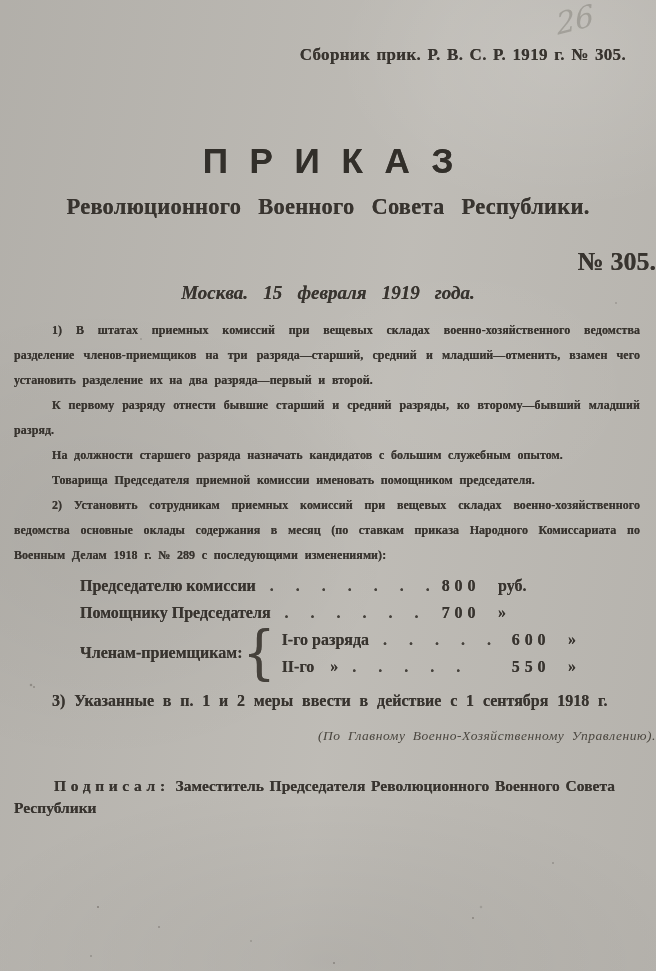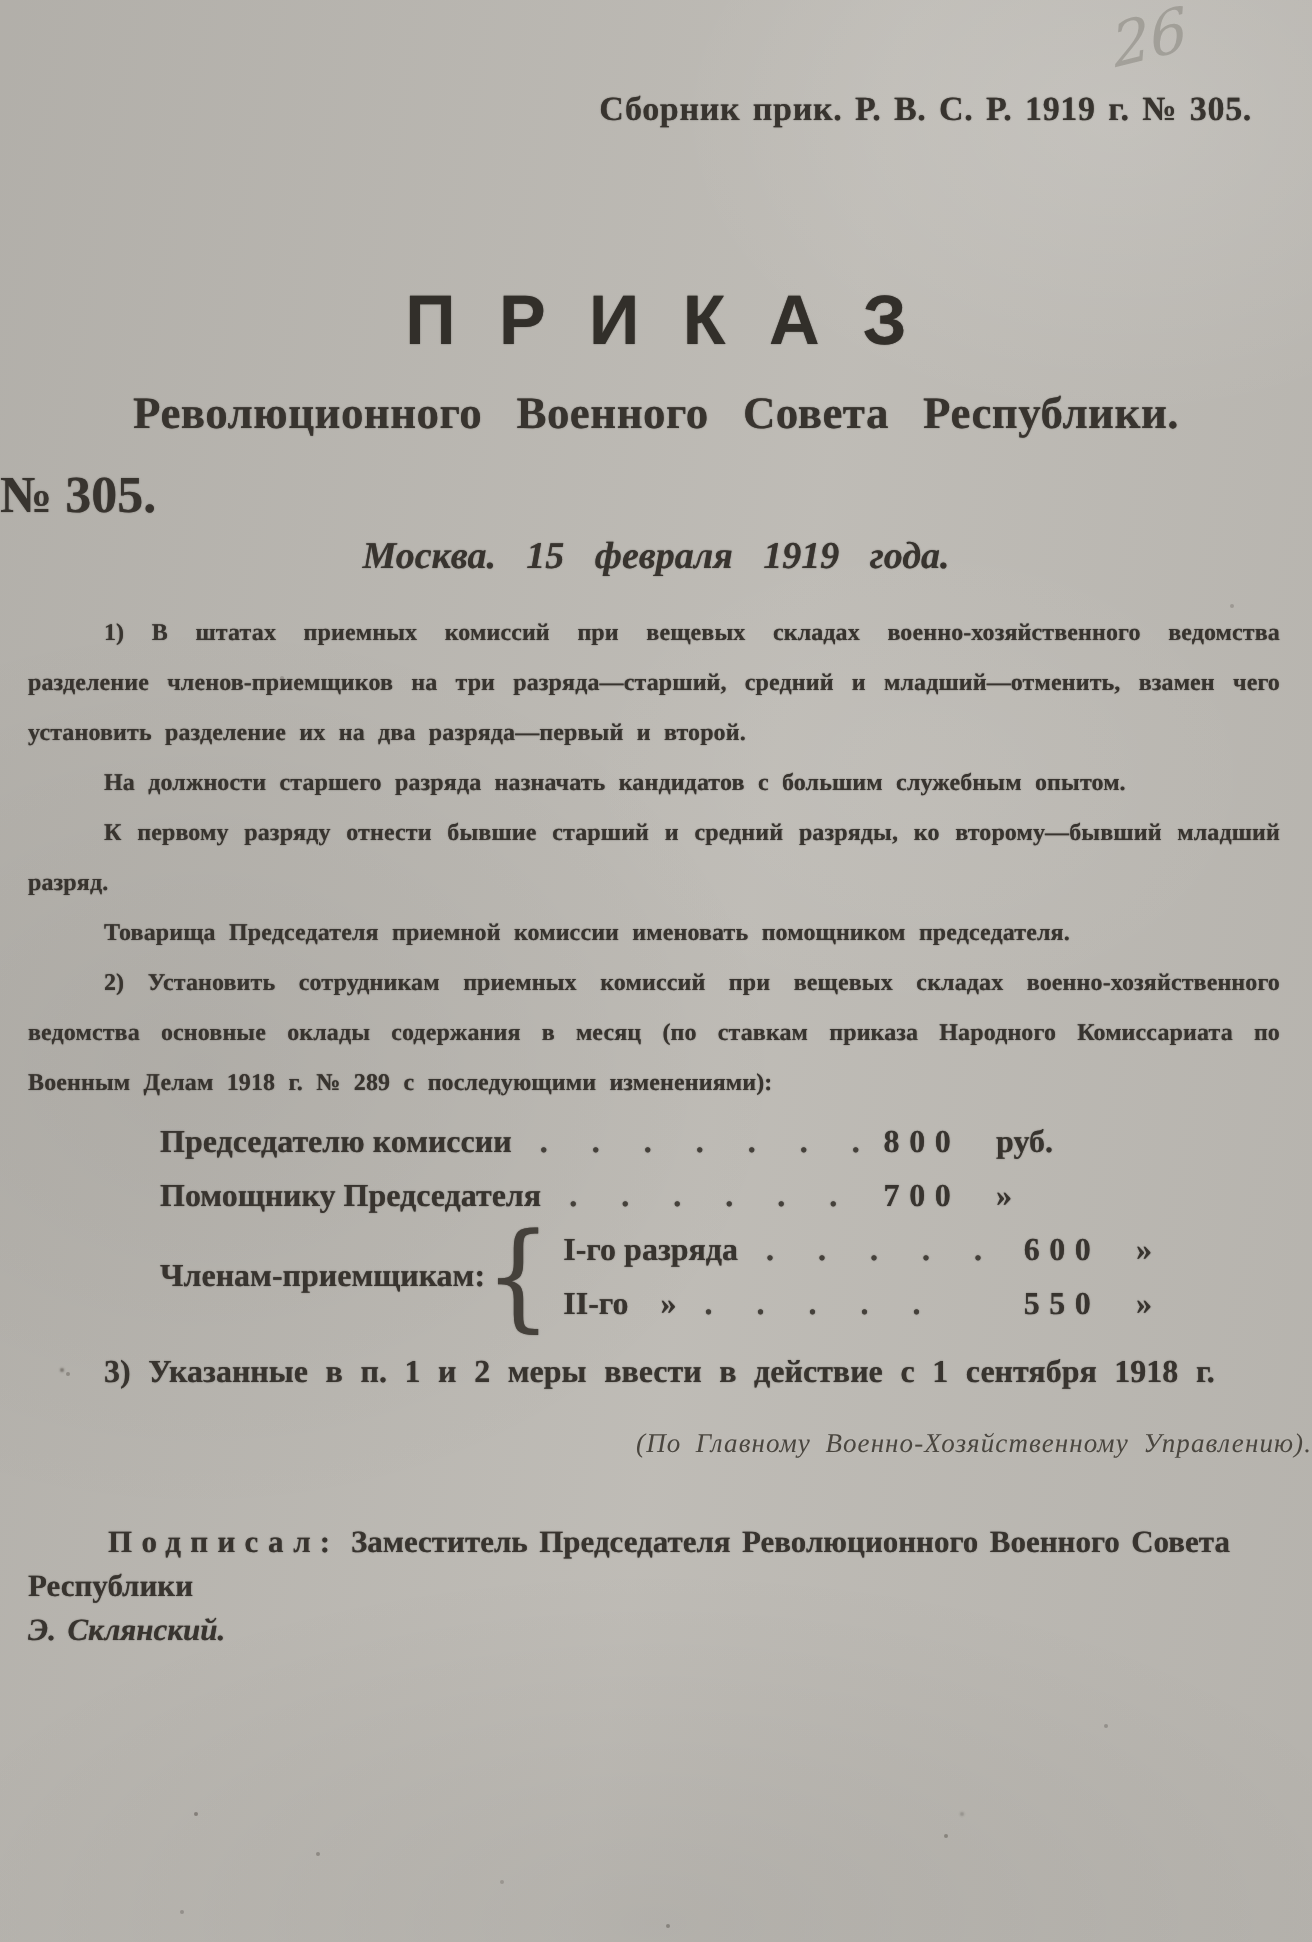--- a/index.html
+++ b/index.html
@@ -30,21 +30,21 @@
     margin-top:76px; text-align:center;
     font-family:"Liberation Sans","DejaVu Sans",sans-serif;
     font-weight:700; font-size:35px; letter-spacing:.62em; padding-left:.62em;
     color:#322f2a;
   }
   .doc-issuer{
     margin-top:13px; text-align:center;
     font-weight:700; font-size:22.5px; word-spacing:.5em; letter-spacing:.01em;
   }
   .doc-number{
-    margin-top:13px; text-align:left;
+    margin-top:27px; text-align:right;
     font-weight:700; font-size:26px;
   }
   .doc-dateline{
     margin-top:5px; text-align:center;
     font-style:italic; font-weight:700; font-size:19px; word-spacing:.55em;
   }
   .doc-body{
     margin-top:14px; padding:0 16px 0 14px;
     font-weight:700; font-size:12px; line-height:25px;
     text-align:justify; word-spacing:.3em; letter-spacing:.005em;
@@ -117,22 +117,22 @@
   <div class="doc-title ink">ПРИКАЗ</div>
 
   <div class="doc-issuer ink">Революционного Военного Совета Республики.</div>
 
   <div class="doc-number ink">№ 305.</div>
 
   <div class="doc-dateline ink">Москва. 15 февраля 1919 года.</div>
 
   <div class="doc-body ink">
     <p>1) В штатах приемных комиссий при вещевых складах военно-хозяйственного ведомства разделение членов-приемщиков на три разряда—старший, средний и младший—отменить, взамен чего установить разделение их на два разряда—первый и второй.</p>
+    <p>К первому разряду отнести бывшие старший и средний разряды, ко второму—бывший младший разряд.</p>
     <p>На должности старшего разряда назначать кандидатов с большим служебным опытом.</p>
-    <p>К первому разряду отнести бывшие старший и средний разряды, ко второму—бывший младший разряд.</p>
     <p>Товарища Председателя приемной комиссии именовать помощником председателя.</p>
     <p>2) Установить сотрудникам приемных комиссий при вещевых складах военно-хозяйственного ведомства основные оклады содержания в месяц (по ставкам приказа Народного Комиссариата по Военным Делам 1918 г. № 289 с последующими изменениями):</p>
   </div>
 
   <div class="salary-table ink">
     <div class="srow">
       <span class="srow-label">Председателю комиссии</span>
       <span class="dot-leader">. . . . . . . . . . . .</span>
       <span class="srow-amount">800</span>
       <span class="srow-unit">руб.</span>
@@ -163,17 +163,16 @@
     </div>
   </div>
 
   <p class="closing-paragraph ink">3) Указанные в п. 1 и 2 меры ввести в действие с 1 сентября 1918 г.</p>
 
   <div class="department-note">(По Главному Военно-Хозяйственному Управлению).</div>
 
   <div class="signature ink">
     <span class="sig-label">Подписал:</span>
     <span class="sig-text">Заместитель Председателя Революционного Военного Совета Республики</span>
-    <span class="sig-name">Э. Склянский.</span>
   </div>
 
   <div class="specks"></div>
 </div>
 
 </body></html>

